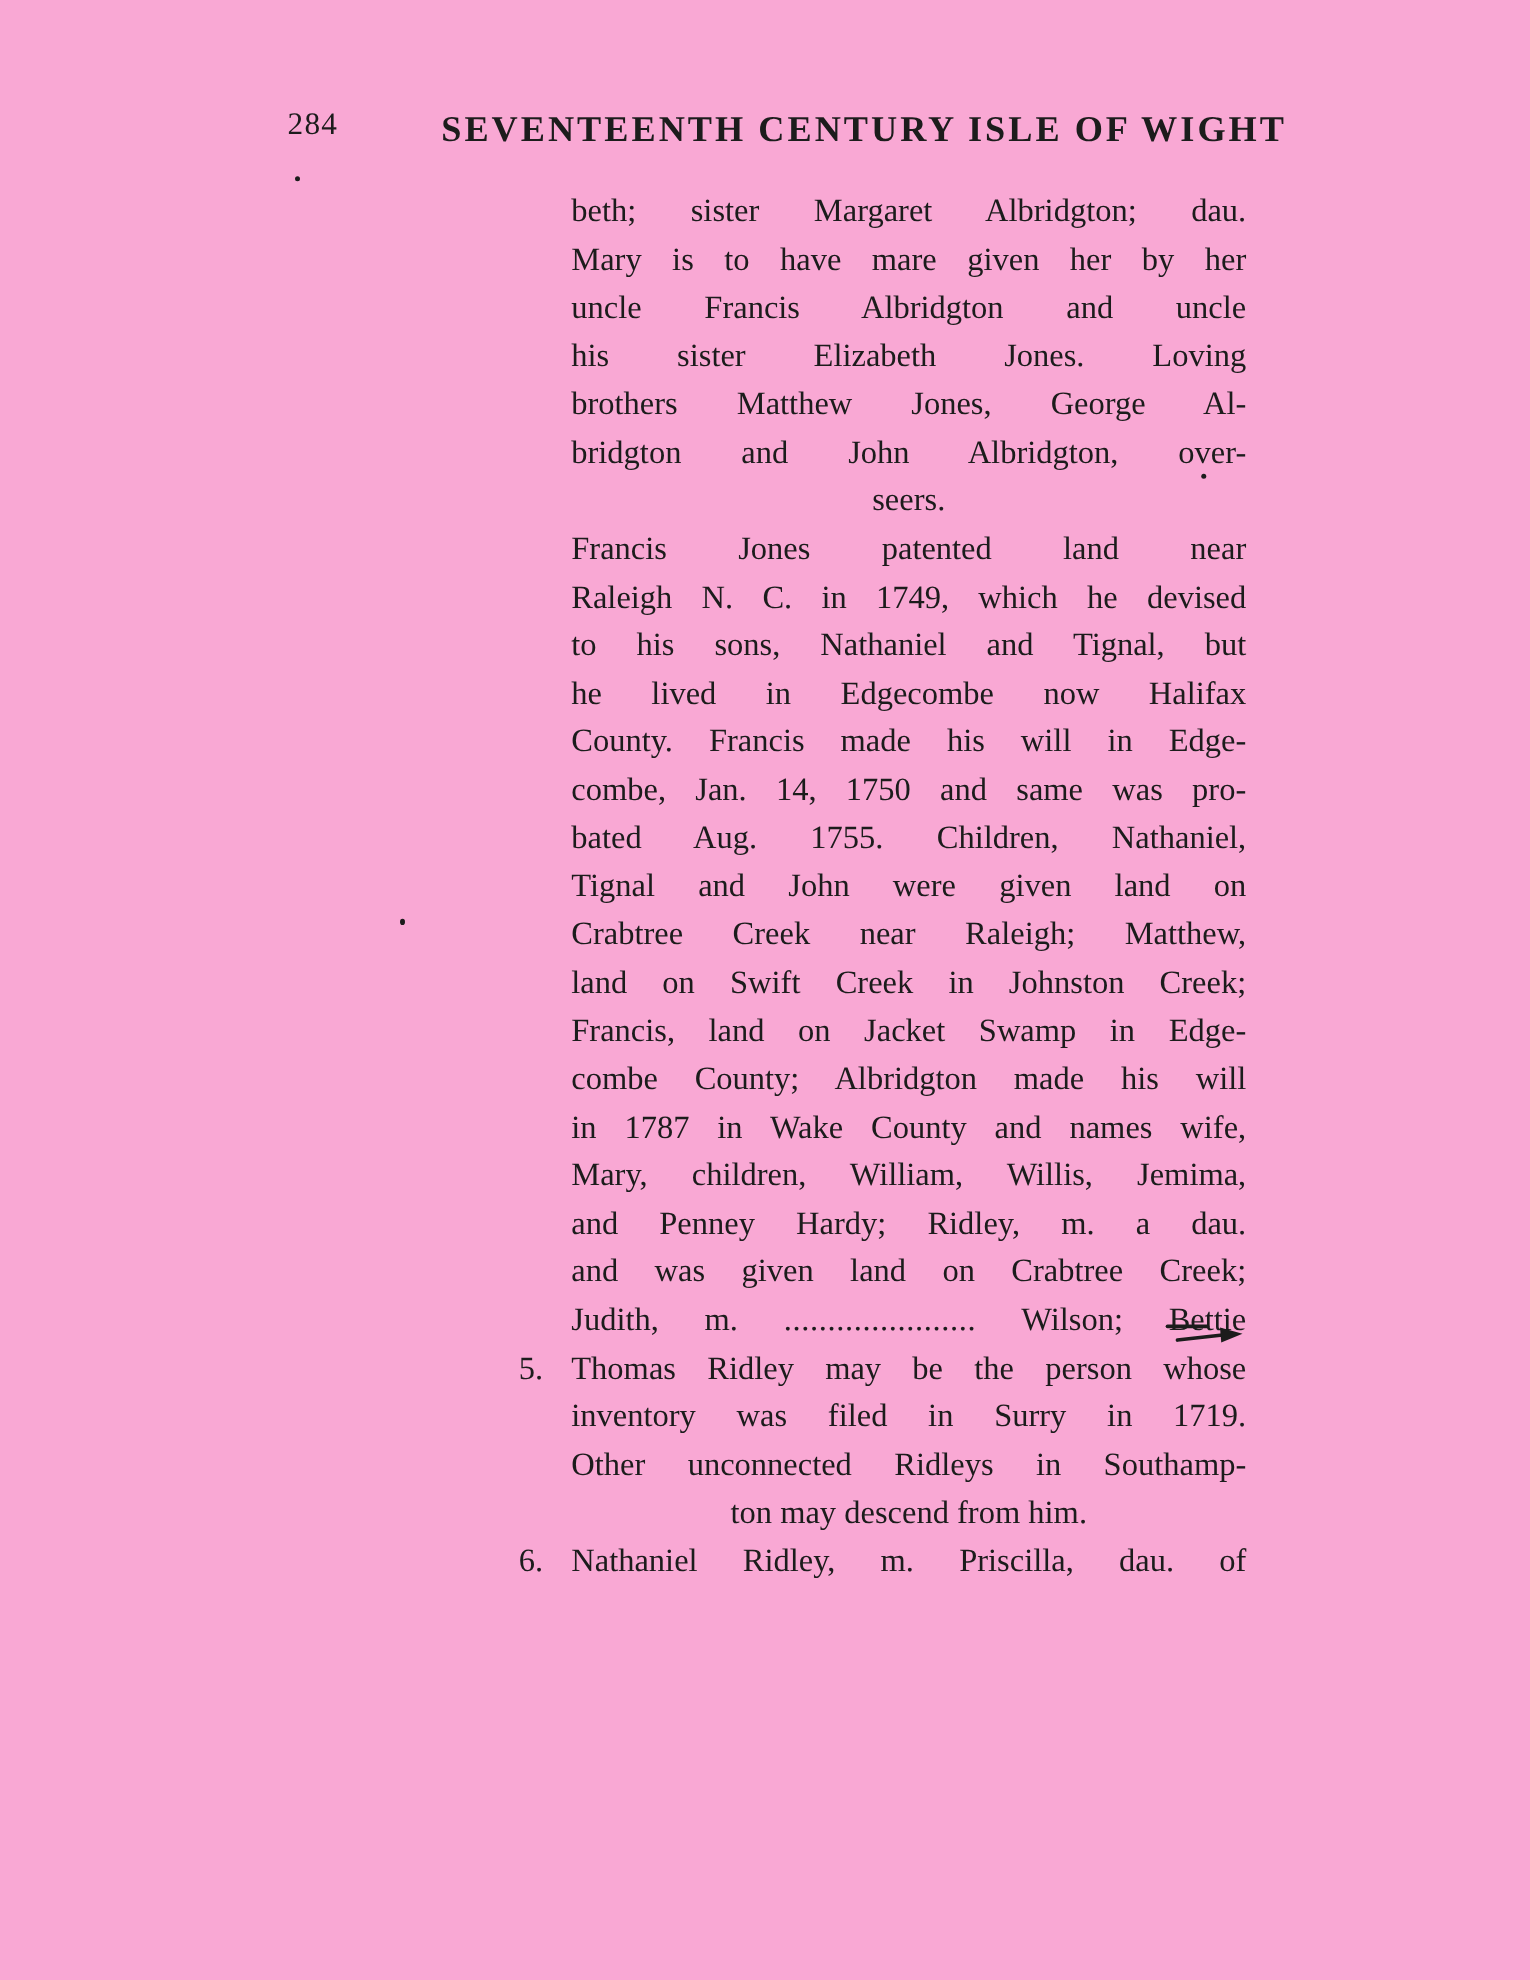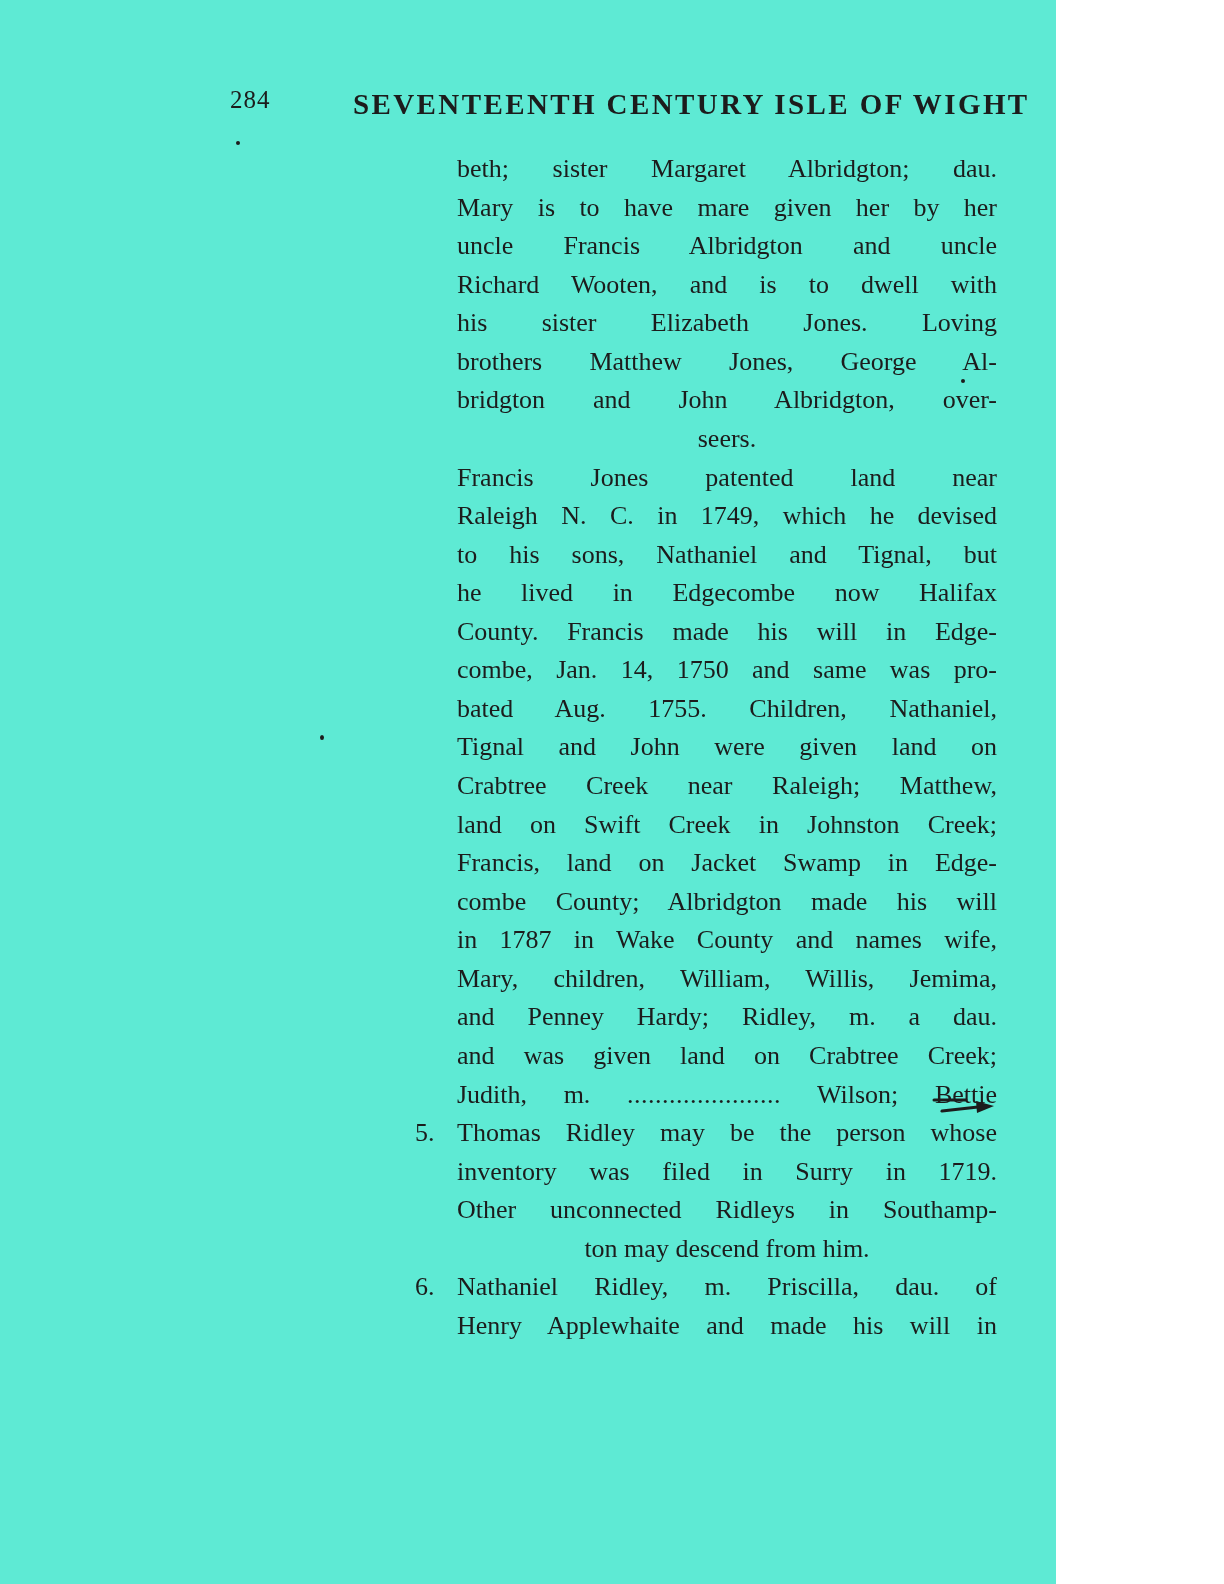--- a/index.html
+++ b/index.html
@@ -1,20 +1,20 @@
 <!DOCTYPE html>
 <html><head>
 <meta charset="utf-8">
 <style>
   html, body { margin: 0; padding: 0; background: #ffffff; }
   .page {
     position: relative;
-    width: 1056px;
+    width: 1224px;
     height: 1584px;
-    background: #5eead4;
+    background: #f9a8d4;
     color: #1c1c1c;
     font-family: "Liberation Serif", serif;
     overflow: hidden;
   }
   .pagenum {
     position: absolute;
     left: 230px;
     top: 86px;
     font-size: 25px;
     letter-spacing: 1px;
@@ -69,21 +69,20 @@
 <div class="page">
   <div class="pagenum">284</div>
   <div class="runhead">SEVENTEENTH CENTURY ISLE OF WIGHT</div>
   <div class="ink-dot dot1"></div>
   <div class="ink-dot dot2"></div>
   <div class="ink-dot dot3"></div>
   <div class="text-block">
       <div class="line just">beth; sister Margaret Albridgton; dau.</div>
       <div class="line just">Mary is to have mare given her by her</div>
       <div class="line just">uncle Francis Albridgton and uncle</div>
-      <div class="line just">Richard Wooten, and is to dwell with</div>
       <div class="line just">his sister Elizabeth Jones. Loving</div>
       <div class="line just">brothers Matthew Jones, George Al-</div>
       <div class="line just">bridgton and John Albridgton, over-</div>
       <div class="line last">seers.</div>
       <div class="line just">Francis Jones patented land near</div>
       <div class="line just">Raleigh N. C. in 1749, which he devised</div>
       <div class="line just">to his sons, Nathaniel and Tignal, but</div>
       <div class="line just">he lived in Edgecombe now Halifax</div>
       <div class="line just">County. Francis made his will in Edge-</div>
       <div class="line just">combe, Jan. 14, 1750 and same was pro-</div>
@@ -100,15 +99,14 @@
       <div class="line just"><span>Judith, m.</span> <span class="leader">......................</span> <span>Wilson;</span> <span class="annotated">Bettie<svg class="proof-mark" viewBox="0 0 72 20">
             <path d="M2 2 L34 2"></path>
             <path d="M10 13 L46 9"></path>
             <polygon points="44,3 62,8 45,15"></polygon>
           </svg></span></div>
       <div class="line just"><span class="item-num">5.</span>Thomas Ridley may be the person whose</div>
       <div class="line just">inventory was filed in Surry in 1719.</div>
       <div class="line just">Other unconnected Ridleys in Southamp-</div>
       <div class="line last">ton may descend from him.</div>
       <div class="line just"><span class="item-num">6.</span>Nathaniel Ridley, m. Priscilla, dau. of</div>
-      <div class="line just">Henry Applewhaite and made his will in</div>
     </div>
 </div>
 
 </body></html>

